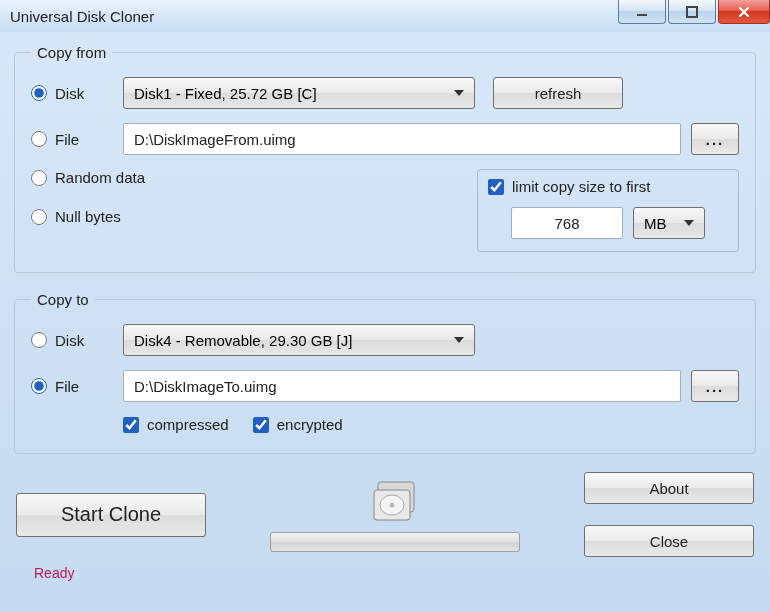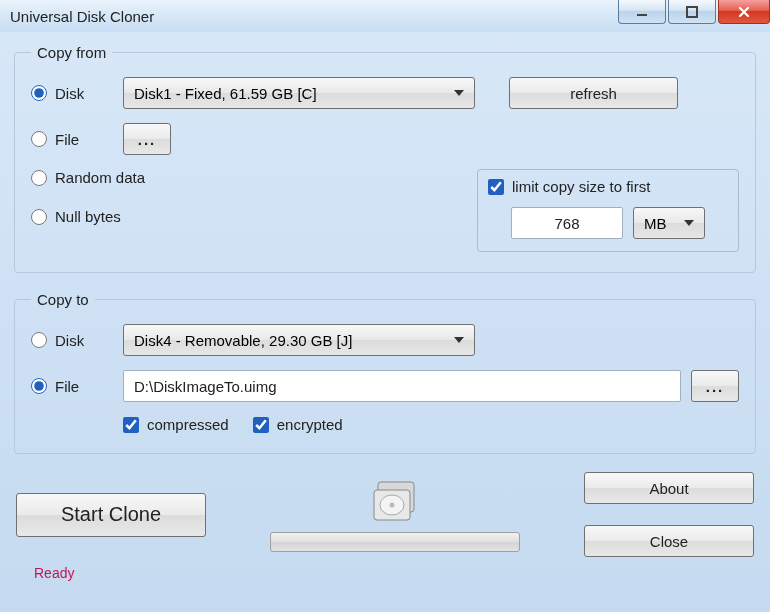--- a/index.html
+++ b/index.html
@@ -112,22 +112,22 @@
       background: linear-gradient(to bottom, #f8f8f8 0%, #eaeaea 50%, #dcdcdc 51%, #e8e8e8 100%);
       padding: 0 16px;
       font-size: 15px;
       color: #222;
       display: inline-flex;
       align-items: center;
       justify-content: center;
       cursor: default;
     }
     .btn-refresh {
-      width: 169px;
-      margin-left: 34px;
+      width: 130px;
+      margin-left: 18px;
     }
     .text-input {
       height: 32px;
       border: 1px solid #a0b0c0;
       border-radius: 2px;
       background: #fff;
       padding: 0 10px;
       font-size: 15px;
       color: #222;
       font-family: inherit;
@@ -275,33 +275,34 @@
 
   <fieldset class="group">
     <legend>Copy from</legend>
 
     <div class="row">
       <label class="radio-wrap">
         <input type="radio" name="src" checked="" style="">
         <span class="radio-label">Disk</span>
       </label>
       <div class="dropdown">
-        <span>Disk1 - Fixed, 61.59 GB  [C]</span>
+        <span>Disk1 - Fixed, 25.72 GB  [C]</span>
         <span class="arrow"></span>
       </div>
       <div class="btn btn-refresh">
         <span>refresh</span>
       </div>
     </div>
 
     <div class="row">
       <label class="radio-wrap">
         <input type="radio" name="src" style="">
         <span class="radio-label">File</span>
       </label>
+      <input class="text-input file-input" value="D:\DiskImageFrom.uimg" style="">
       <div class="btn btn-browse">
         <span>...</span>
       </div>
     </div>
 
     <div class="copyfrom-lower">
       <div class="left-radios">
         <label class="radio-wrap">
           <input type="radio" name="src" style="">
           <span class="radio-label">Random data</span>

